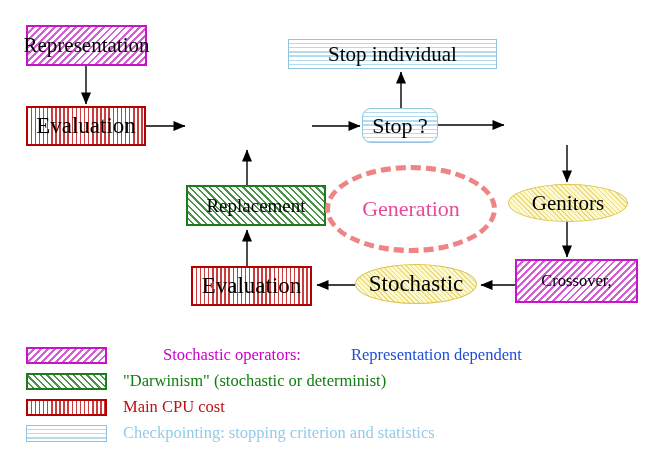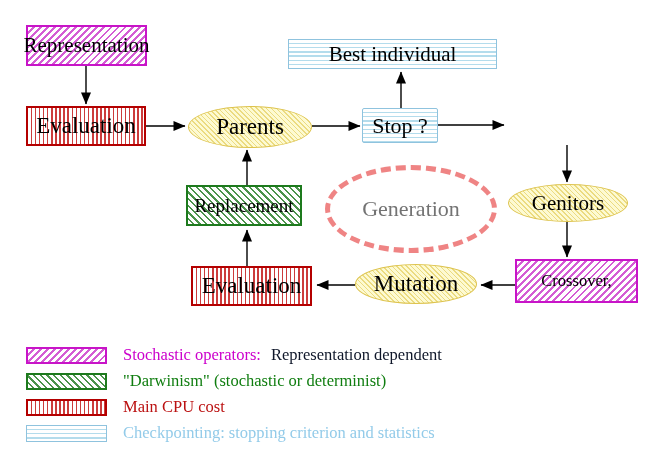--- a/index.html
+++ b/index.html
@@ -32,35 +32,35 @@
   }
   .ellipse-yellow{
     border:1.5px solid #ddc34e;border-radius:50%;
     background:#fdfad2 repeating-linear-gradient(45deg,rgba(226,202,84,0.65) 0 1.1px,rgba(255,255,210,0) 1.1px 3.4px);
   }
   
   .n-init{left:26px;top:25px;width:121px;height:41px;font-size:21px;}
   .n-evalt{left:26px;top:106px;width:120px;height:40px;font-size:23px;}
   .n-parents{left:188px;top:106px;width:124px;height:42px;font-size:23px;}
   .n-best{left:288px;top:39px;width:209px;height:30px;font-size:21px;}
-  .n-stop{left:362px;top:108px;width:76px;height:35px;font-size:22px;border-radius:2px;}
+  .n-stop{left:362px;top:108px;width:76px;height:35px;font-size:22px;border-radius:9px;}
   .n-sel{left:507px;top:104px;width:120px;height:41px;font-size:22px;}
-  .n-repl{left:186px;top:185px;width:116px;height:41px;font-size:19px;}
+  .n-repl{left:186px;top:185px;width:140px;height:41px;font-size:19px;}
   .n-gen{
     left:325px;top:165px;width:172px;height:88px;font-size:22px;
-    border:5px dashed #ef8484;border-radius:50%;color:#737373;background:transparent;
+    border:5px dashed #ef8484;border-radius:50%;color:#ec4899;background:transparent;
   }
   .n-genitors{left:508px;top:184px;width:120px;height:38px;font-size:21px;font-family:Liberation Serif, serif;}
   .n-evalb{left:191px;top:266px;width:121px;height:40px;font-size:23px;}
   .n-offspring{left:355px;top:264px;width:122px;height:40px;font-size:23px;}
   .n-cross{left:515px;top:259px;width:123px;height:44px;font-size:16.5px;flex-direction:column;}
   .n-cross span{display:block;}
   
   .legend-row{position:absolute;left:26px;display:flex;align-items:center;height:18px;}
-  .lr-1{top:346px;} .lr-2{top:372px;} .lr-3{top:398px;} .lr-4{top:424px;}
+  .lr-1{top:346px;gap:40px;} .lr-2{top:372px;} .lr-3{top:398px;} .lr-4{top:424px;}
   .legend-swatch{width:81px;height:17px;box-sizing:border-box;flex:0 0 81px;}
   .legend-text{margin-left:16px;font-size:16.5px;white-space:pre;}
   .legend-text2{margin-left:10px;font-size:16.5px;white-space:pre;}
 </style>
 </head>
 <body>
 
 <div class="canvas">
 
   <svg class="arrows" width="662" height="471" viewBox="0 0 662 471">
@@ -83,26 +83,23 @@
   </svg>
 
   <div class="node hatch-magenta n-init">
     <span>Representation</span>
   </div>
 
   <div class="node stripe-red n-evalt">
     <span>Evaluation</span>
   </div>
 
-  <div class="node ellipse-yellow n-parents">
-    <span>Parents</span>
-  </div>
 
   <div class="node stripe-cyan n-best">
-    <span>Best individual</span>
+    <span>Stop individual</span>
   </div>
 
   <div class="node stripe-cyan n-stop">
     <span>Stop ?</span>
   </div>
 
 
   <div class="node hatch-green n-repl">
     <span>Replacement</span>
   </div>
@@ -113,31 +110,31 @@
 
   <div class="node ellipse-yellow n-genitors">
     <span>Genitors</span>
   </div>
 
   <div class="node stripe-red n-evalb">
     <span>Evaluation</span>
   </div>
 
   <div class="node ellipse-yellow n-offspring">
-    <span>Mutation</span>
+    <span>Stochastic</span>
   </div>
 
   <div class="node hatch-magenta n-cross">
     <span>Crossover,</span>
   </div>
 
   <div class="legend-row lr-1">
     <div class="legend-swatch hatch-magenta"></div>
     <span class="legend-text" style="color: rgb(204, 0, 204);">Stochastic operators:</span>
-    <span class="legend-text2" style="color: #0f172a;">Representation dependent</span>
+    <span class="legend-text2" style="color: #1d4ed8;">Representation dependent</span>
   </div>
 
   <div class="legend-row lr-2">
     <div class="legend-swatch hatch-green"></div>
     <span class="legend-text" style="color: rgb(15, 125, 15);">"Darwinism" (stochastic or determinist)</span>
   </div>
 
   <div class="legend-row lr-3">
     <div class="legend-swatch stripe-red"></div>
     <span class="legend-text" style="color: rgb(187, 17, 17);">Main CPU cost</span>

